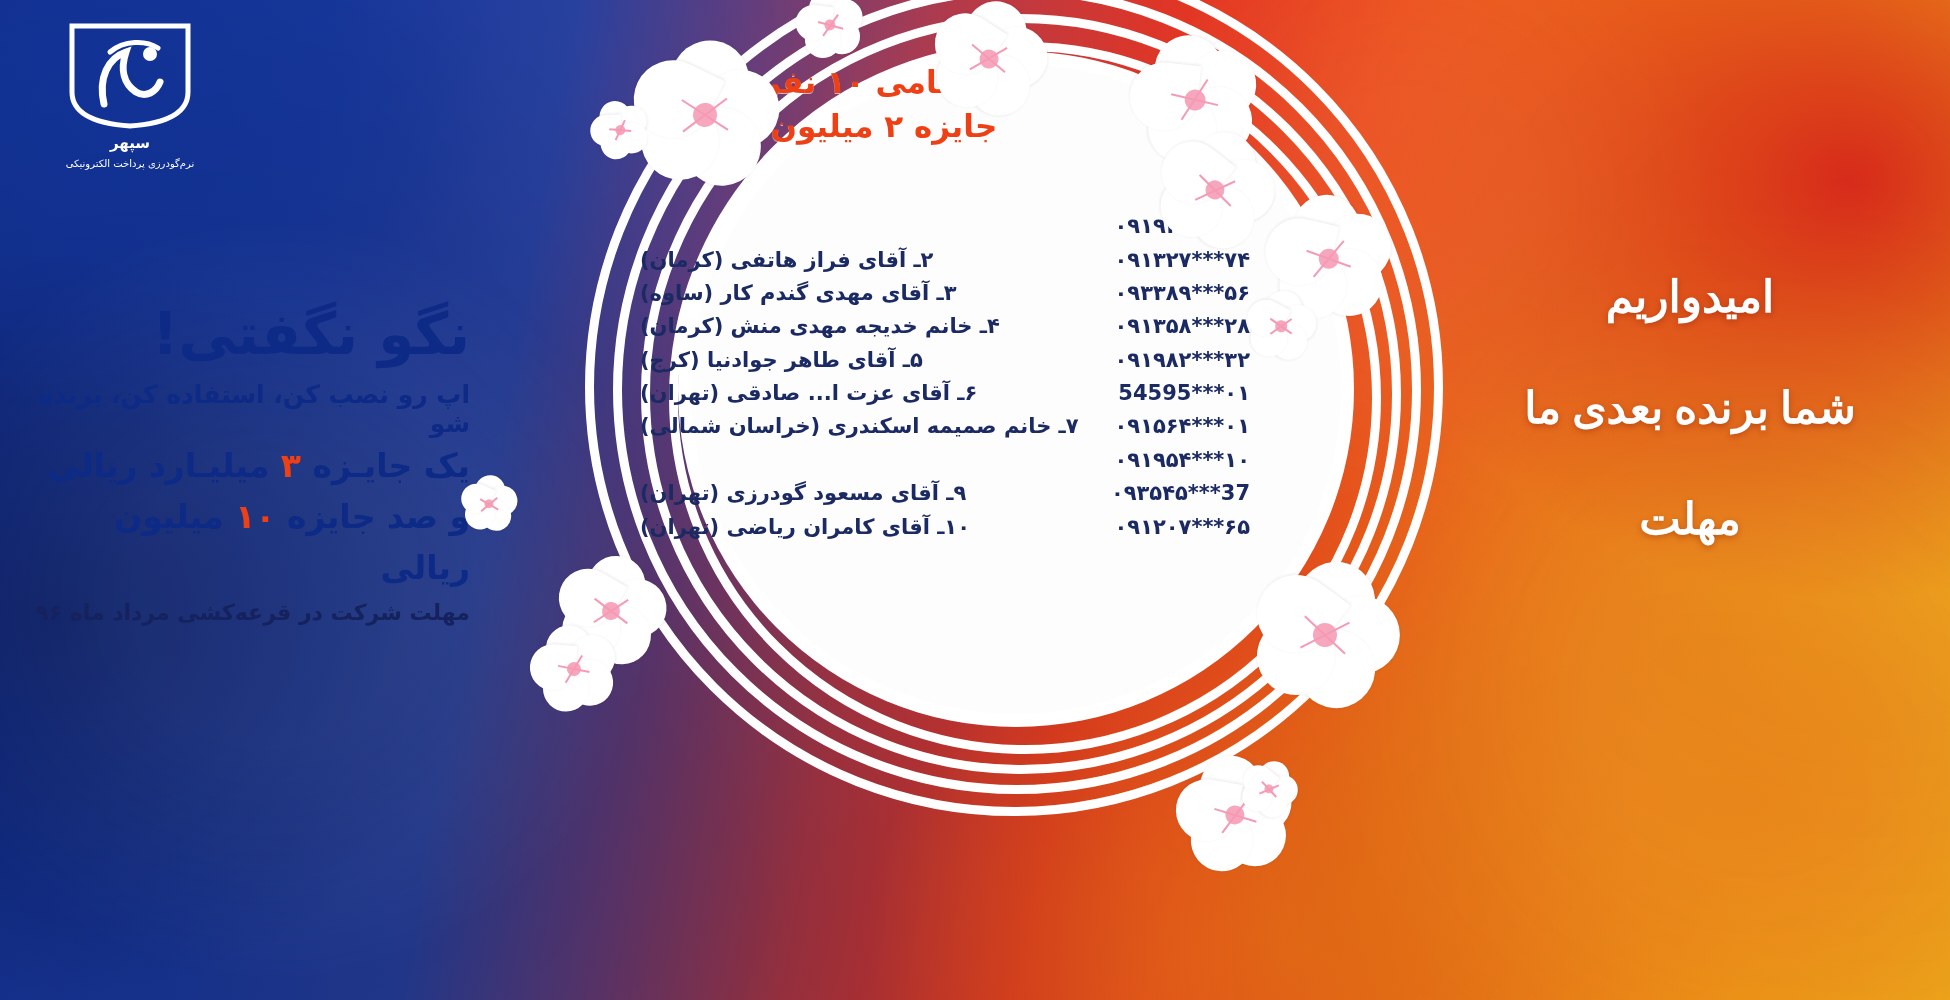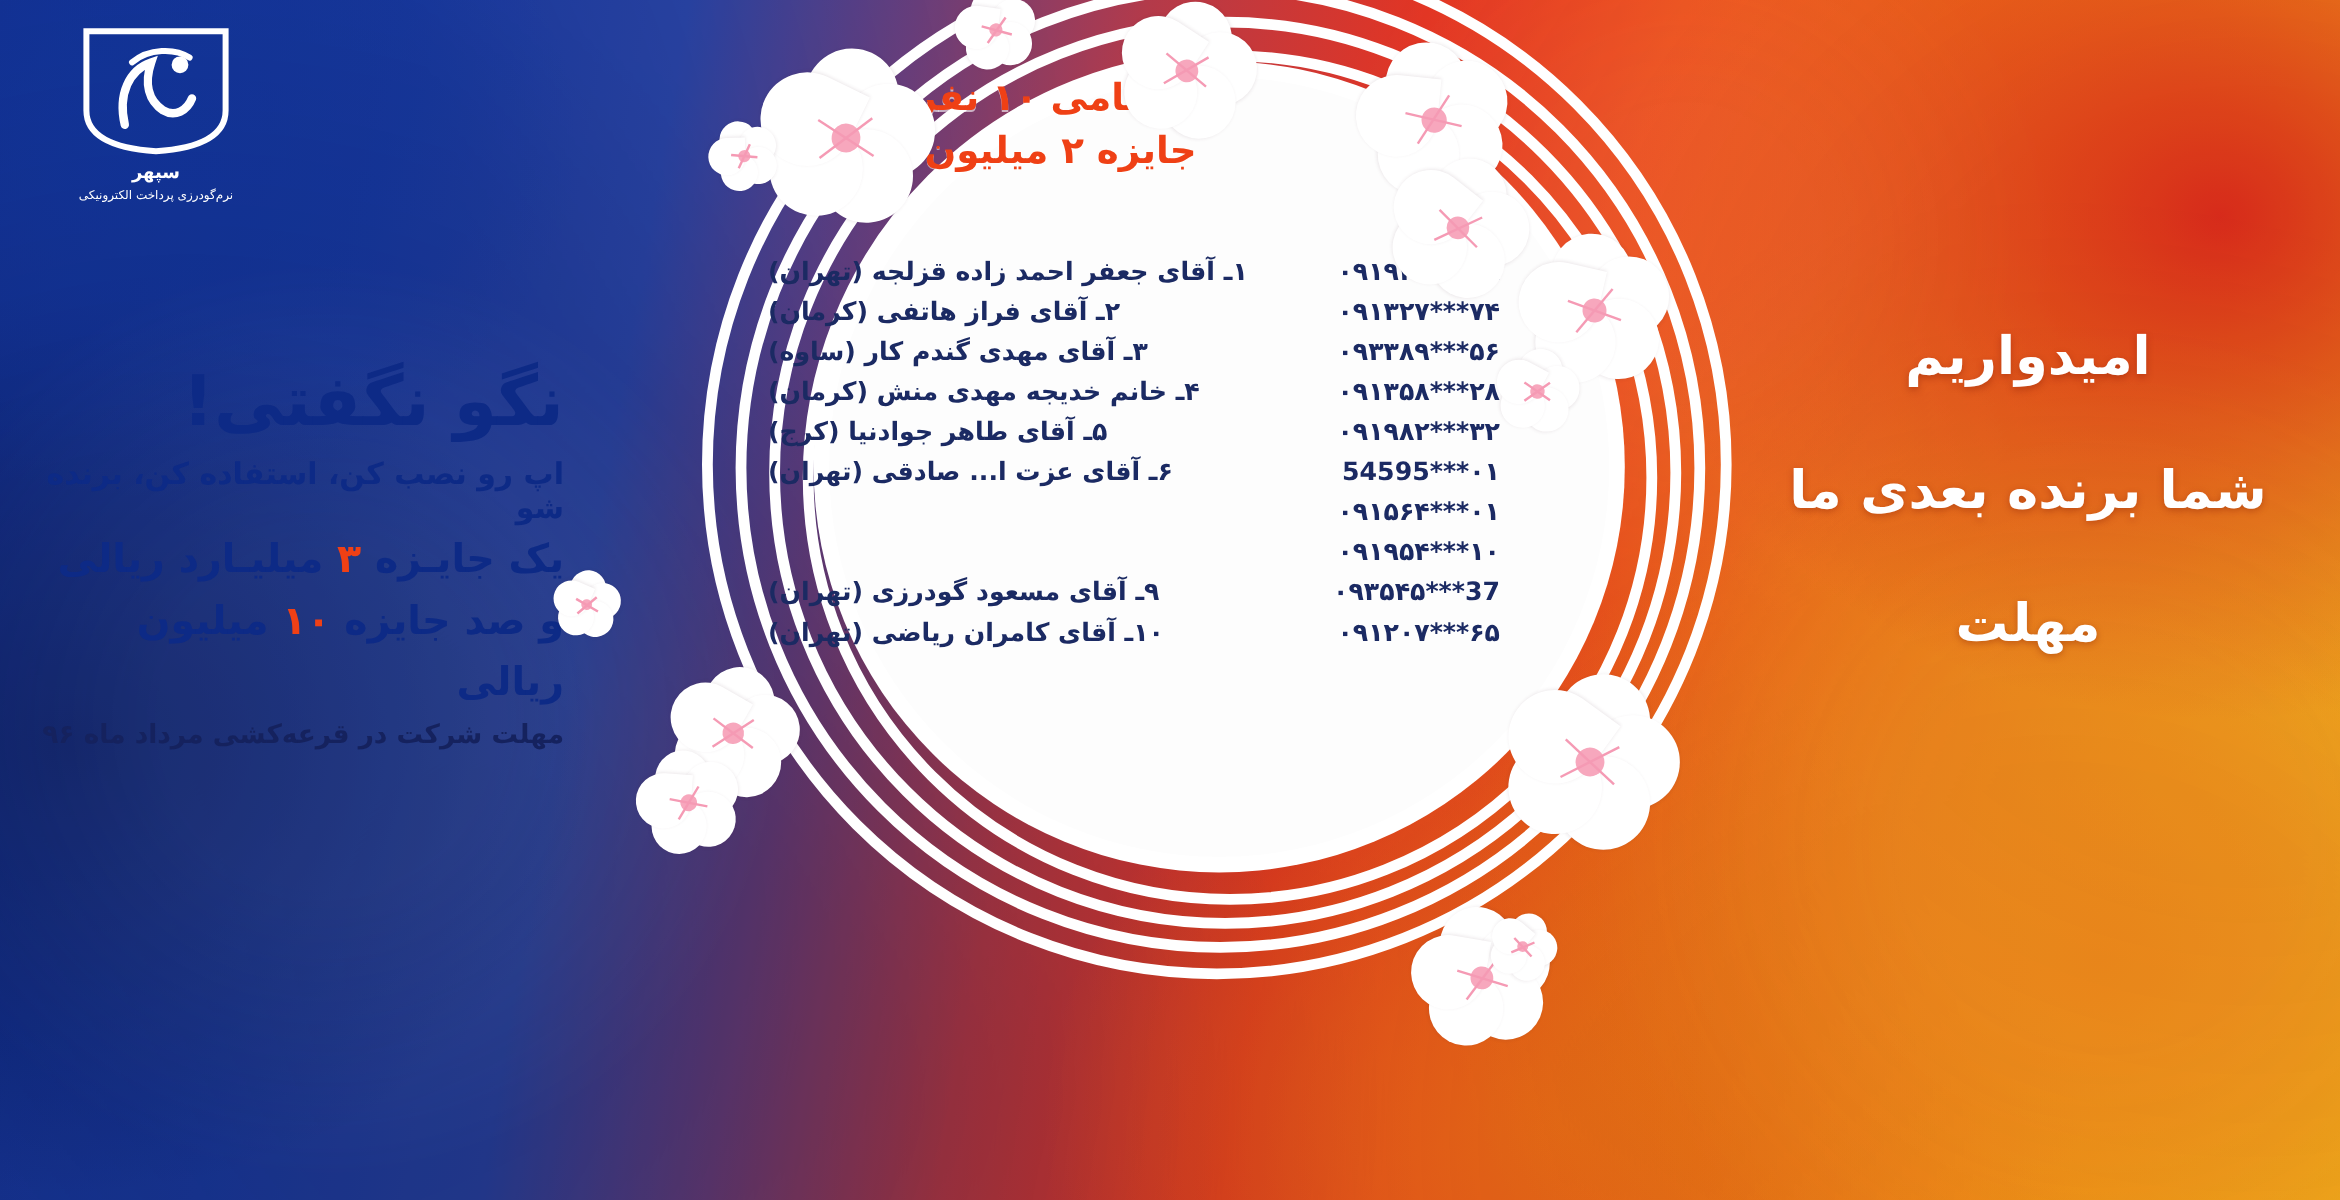--- a/index.html
+++ b/index.html
@@ -63,21 +63,21 @@
   .sub2{position:absolute;left:30px;top:440px;width:440px;text-align:right;
     color:#0d2a86;font-size:33px;font-weight:bold;line-height:1.55;}
   .sub2 .hl{color:#ef4015;}
   .deadline{position:absolute;left:30px;top:600px;width:440px;text-align:right;
     color:#15225e;font-size:22px;font-weight:bold;}
 
   
   .right-msg{position:absolute;left:1470px;top:250px;width:440px;text-align:center;
     color:#fff;font-size:44px;font-weight:bold;line-height:2.2;
     text-shadow:0 2px 6px rgba(120,20,0,.35);}
-  .right-msg div{margin-bottom:14px;}
+  .right-msg div{margin-bottom:14px;font-family:Liberation Serif, serif;}
 
   
   .logo{position:absolute;left:40px;top:18px;width:180px;height:170px;text-align:center;}
   .logo .mark{width:132px;height:112px;margin:0 auto;position:relative;}
   .logo .cap{color:#fff;font-size:15px;font-weight:bold;margin-top:4px;}
   .logo .cap2{color:#fff;font-size:10px;margin-top:6px;letter-spacing:.4px;}
 
   
   .blossom{position:absolute;}
   .blossom .pt{position:absolute;left:50%;top:50%;width:52%;height:52%;
@@ -135,21 +135,20 @@
   </div>
 
   <div class="title">
     <div>اسامی ۱۰ نفر برنده</div>
     <div>جایزه ۲ میلیون تومانی</div>
   </div>
 
   <div class="list">
     <div class="row">
       <span class="ph">۰۹۱۹۲۲***۷۸</span>
-      <span class="nm">۱ـ آقای جعفر احمد زاده قزلجه (تهران)</span>
     </div>
     <div class="row">
       <span class="ph">۰۹۱۳۲۷***۷۴</span>
       <span class="nm">۲ـ آقای فراز هاتفی (کرمان)</span>
     </div>
     <div class="row">
       <span class="ph">۰۹۳۳۸۹***۵۶</span>
       <span class="nm">۳ـ آقای مهدی گندم کار (ساوه)</span>
     </div>
     <div class="row">
@@ -159,20 +158,21 @@
     <div class="row">
       <span class="ph">۰۹۱۹۸۲***۳۲</span>
       <span class="nm">۵ـ آقای طاهر جوادنیا (کرج)</span>
     </div>
     <div class="row">
       <span class="ph">54595***۰۱</span>
       <span class="nm">۶ـ آقای عزت ا... صادقی (تهران)</span>
     </div>
     <div class="row">
       <span class="ph">۰۹۱۵۶۴***۰۱</span>
+      <span class="nm">۷ـ خانم صمیمه اسکندری (خراسان شمالی)</span>
     </div>
     <div class="row">
       <span class="ph">۰۹۱۹۵۴***۱۰</span>
     </div>
     <div class="row">
       <span class="ph">۰۹۳۵۴۵***37</span>
       <span class="nm">۹ـ آقای مسعود گودرزی (تهران)</span>
     </div>
     <div class="row">
       <span class="ph">۰۹۱۲۰۷***۶۵</span>

